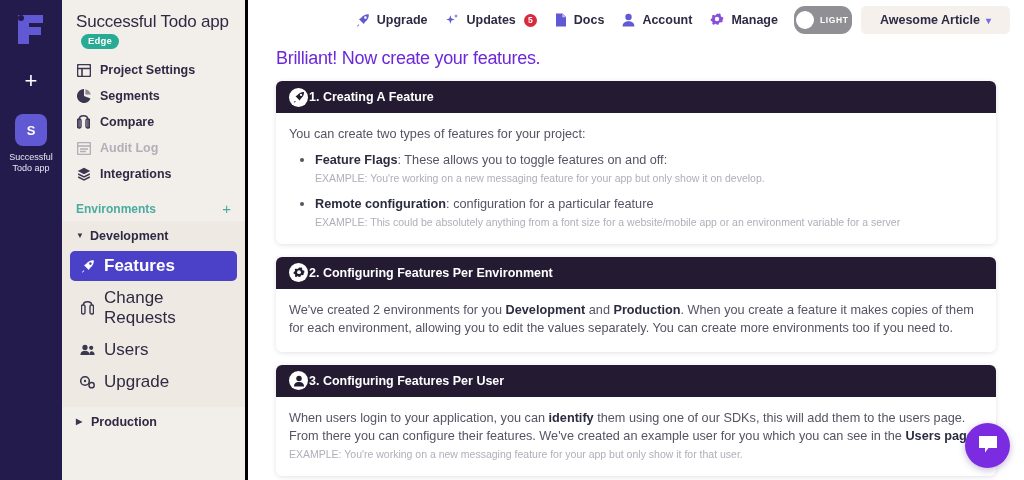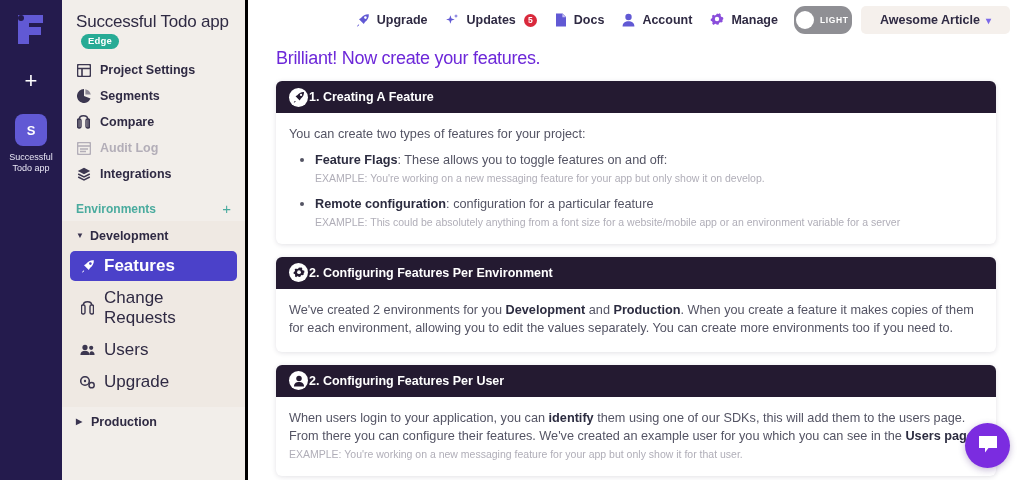--- a/index.html
+++ b/index.html
@@ -396,21 +396,21 @@
       </div>
 
       <div class="card">
         <div class="card-head">
           <span class="card-head-ic">
             <svg width="12" height="12" viewBox="0 0 13 14">
                 <circle cx="6.5" cy="4" r="3.2" fill="#241a31"></circle>
                 <path d="M0.6 13.4 C0.6 9.8 3.2 8.2 6.5 8.2 C9.8 8.2 12.4 9.8 12.4 13.4 Z" fill="#241a31"></path>
               </svg>
           </span>
-          <span>2. Configuring Features Per User</span>
+          <span>3. Configuring Features Per User</span>
         </div>
         <div class="card-body">
           <p><span>When users login to your application, you can </span><b>identify</b><span> them using one of our SDKs, this will add them to the users page. From there you can configure their features. We've created an example user for you which you can see in the </span><b>Users page</b><span>.</span></p>
           <div class="example">EXAMPLE: You're working on a new messaging feature for your app but only show it for that user.</div>
         </div>
       </div>
     </div>
 
     <div class="chat-fab">
       <span>

